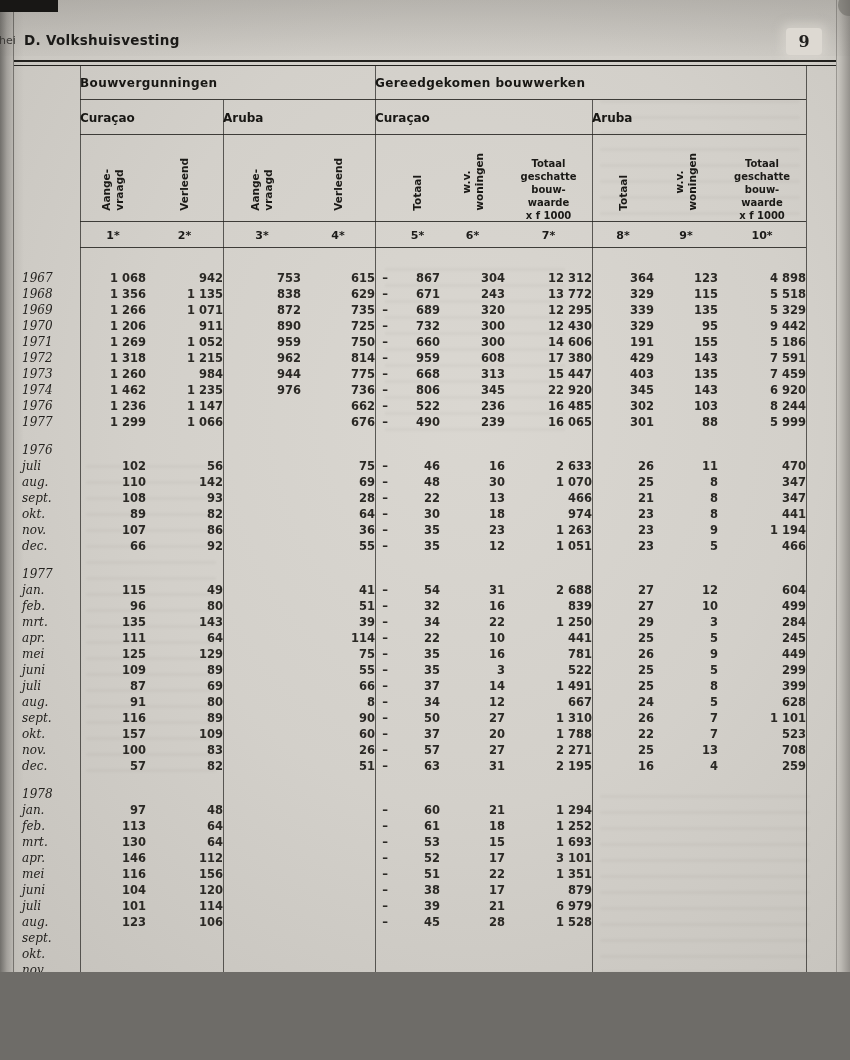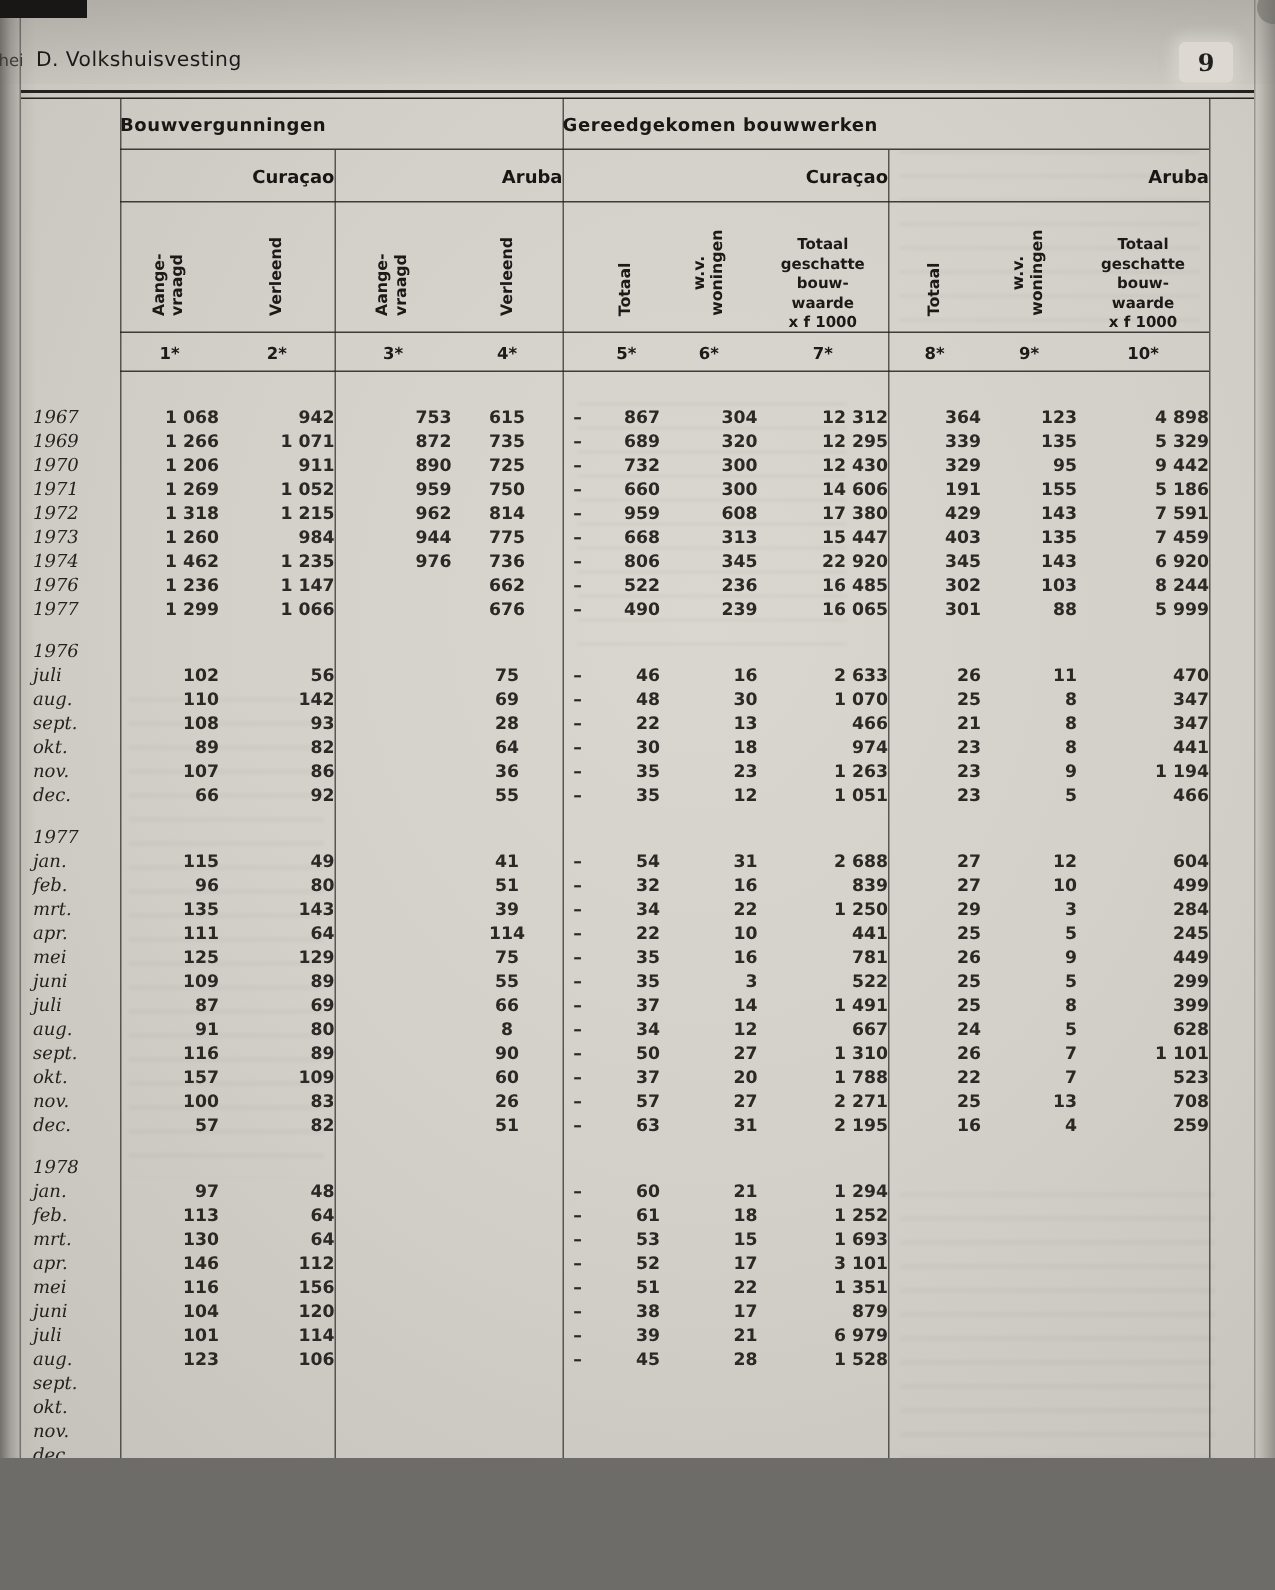--- a/index.html
+++ b/index.html
@@ -15,57 +15,57 @@
   .fold-line{left:13px;top:0;width:1px;height:100%;background:rgba(45,43,40,.5);}
   .edge-right{right:0;top:0;width:14px;height:100%;
     background:linear-gradient(270deg,#94918c 0px,#bcb9b3 9px,rgba(0,0,0,0) 14px);}
   .edge-line-r{left:836px;top:0;width:1px;height:100%;background:rgba(60,58,55,.35);}
   .top-strip{left:0;top:0;width:100%;height:56px;
     background:linear-gradient(180deg,rgba(115,112,107,.30),rgba(115,112,107,.04));}
   .corner-bar{left:0;top:0;width:58px;height:12px;background:#181715;}
   .corner-blob{left:838px;top:-6px;width:22px;height:22px;border-radius:50%;
     background:#6a6762;opacity:.55;}
   
-  .title{left:24px;top:32px;font-weight:normal;font-size:13.5px;letter-spacing:.3px;color:#1b1a18;text-align:right;}
+  .title{left:24px;top:32px;font-weight:bold;font-size:13.5px;letter-spacing:.3px;color:#1b1a18;text-align:right;}
   .edge-frag{left:-1px;top:34px;font-size:11px;color:#3d3b38;}
   .pageno{right:28px;top:28px;width:36px;height:27px;background:#ded except;
     background:#ddd9d2;border-radius:4px;box-shadow:0 0 8px 5px rgba(221,217,210,.55);
     display:flex;align-items:center;justify-content:center;
     font-family:"DejaVu Serif",serif;font-weight:bold;font-size:16px;color:#201f1d;}
   .rule-a{left:14px;top:60px;width:822px;height:2px;background:#23221f;}
   .rule-b{left:14px;top:64.5px;width:822px;height:1px;background:#23221f;}
   
   .hline{background:rgba(35,34,31,.85);height:1px;}
   .vline{background:rgba(35,34,31,.7);width:1px;}
   
   .ghost{background:repeating-linear-gradient(180deg,rgba(100,95,88,.14) 0px,rgba(100,95,88,.14) 3px,transparent 3px,transparent 16px);
     filter:blur(1px);opacity:.35;}
   
   table.stats{position:absolute;left:22px;top:66px;width:784px;border-collapse:collapse;table-layout:fixed;}
   table.stats th,table.stats td{padding:0;margin:0;}
   th.gh{height:34px;vertical-align:middle;text-align:left;font-weight:bold;font-size:12px;
     letter-spacing:.4px;color:#181714;}
-  th.rh{height:35px;vertical-align:middle;text-align:right;font-weight:bold;font-size:12px;color:#181714;}
+  th.rh{height:35px;vertical-align:middle;text-align:left;font-weight:bold;font-size:12px;color:#181714;}
   tr.vrow th{height:87px;}
   th.vh{vertical-align:bottom;text-align:center;}
   th.vh span{display:inline-block;writing-mode:vertical-rl;transform:rotate(180deg);
     font-weight:bold;font-size:10.5px;line-height:1.2;white-space:pre-line;color:#1b1a17;
     max-height:80px;margin-bottom:7px;}
   th.hh{vertical-align:bottom;text-align:center;font-weight:bold;font-size:10px;
     line-height:1.3;white-space:pre-line;color:#1b1a17;padding-bottom:8px;}
   th.nh{height:26px;vertical-align:middle;text-align:center;font-weight:bold;font-size:11px;color:#1c1b19;}
   td.rlabel{font-family:"DejaVu Serif",serif;font-style:italic;font-size:12px;color:#24221f;
     padding-left:8px;text-align:left;}
   td.dcell{font-weight:bold;font-size:11.5px;color:#2b2925;text-align:right;}
   tr.data td{height:16px;}
   tr.sp-first td{height:22px;}
   tr.sp td{height:12px;}
   tr.shead td{height:16px;}
   td.col0{padding-right:8px;}  td.col1{padding-right:18px;} td.col2{padding-right:10px;}
-  td.col3{padding-right:22px;text-align:center;} td.col4{text-align:center;padding-right:0;}
+  td.col3{padding-right:22px;} td.col4{text-align:center;padding-right:0;}
   td.col5{padding-right:12px;} td.col6{padding-right:8px;}  td.col7{padding-right:30px;}
   td.col8{padding-right:14px;} td.col9{padding-right:8px;}  td.col10{padding-right:16px;}
 </style>
 </head>
 <body>
 
 <div class="page">
 
   <div class="abs edge-left"></div>
   <div class="abs edge-right"></div>
@@ -177,20 +177,34 @@
           <td class="dcell col3">615</td>
           <td class="dcell col4">–</td>
           <td class="dcell col5">867</td>
           <td class="dcell col6">304</td>
           <td class="dcell col7">12 312</td>
           <td class="dcell col8">364</td>
           <td class="dcell col9">123</td>
           <td class="dcell col10">4 898</td>
         </tr>
         <tr class="data">
+          <td class="rlabel">1968</td>
+          <td class="dcell col0">1 356</td>
+          <td class="dcell col1">1 135</td>
+          <td class="dcell col2">838</td>
+          <td class="dcell col3">629</td>
+          <td class="dcell col4">–</td>
+          <td class="dcell col5">671</td>
+          <td class="dcell col6">243</td>
+          <td class="dcell col7">13 772</td>
+          <td class="dcell col8">329</td>
+          <td class="dcell col9">115</td>
+          <td class="dcell col10">5 518</td>
+        </tr>
+        <tr class="data">
           <td class="rlabel">1969</td>
           <td class="dcell col0">1 266</td>
           <td class="dcell col1">1 071</td>
           <td class="dcell col2">872</td>
           <td class="dcell col3">735</td>
           <td class="dcell col4">–</td>
           <td class="dcell col5">689</td>
           <td class="dcell col6">320</td>
           <td class="dcell col7">12 295</td>
           <td class="dcell col8">339</td>

